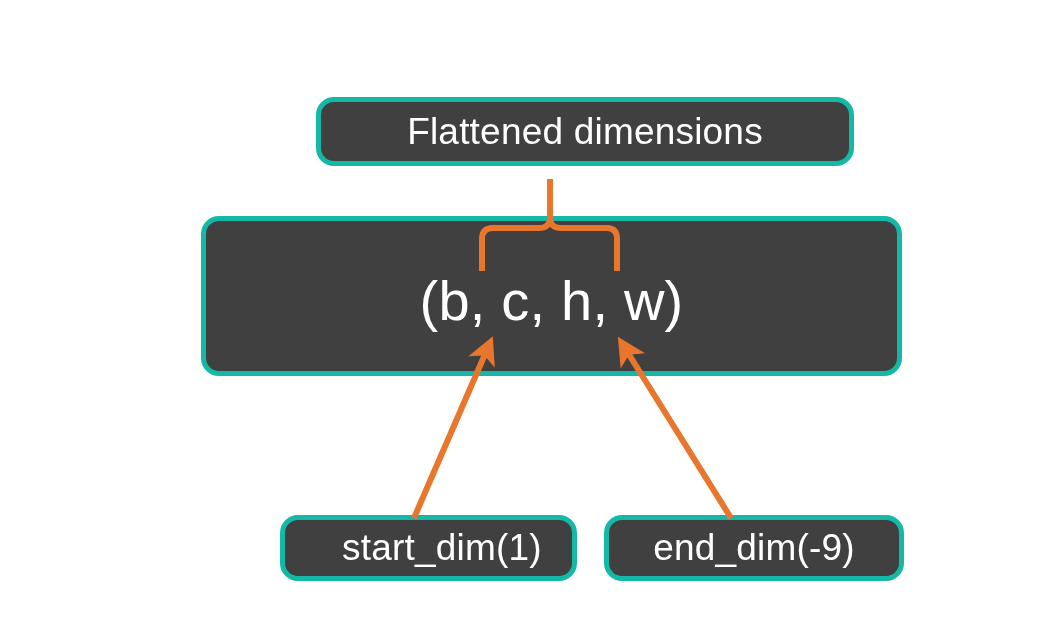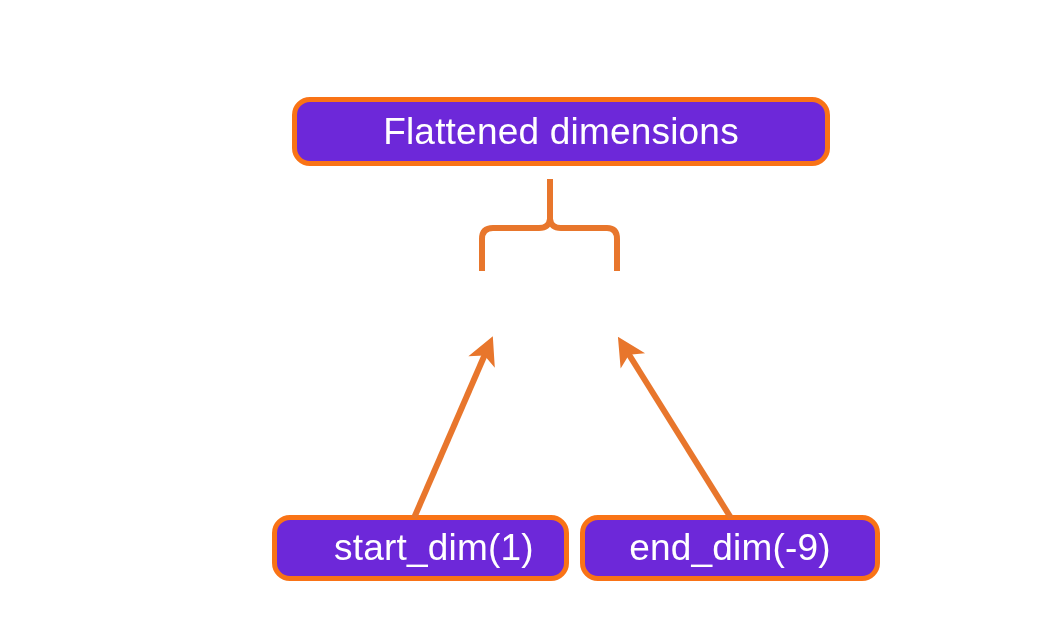--- a/index.html
+++ b/index.html
@@ -18,49 +18,50 @@
   #canvas {
     position: absolute;
     left: 0;
     top: 0;
     width: 1038px;
     height: 632px;
   }
   .node {
     position: absolute;
     box-sizing: border-box;
-    background: #6d28d9;
-    border: 5px solid #f97316;
+    background: #404040;
+    border: 5px solid #14b8a6;
     border-radius: 18px;
     display: flex;
     align-items: center;
     justify-content: center;
     color: #ffffff;
     font-weight: 400;
     letter-spacing: 0.2px;
     z-index: 2;
     text-align: center;
     white-space: nowrap;
+    margin-left: 24px;
   }
   #node-flattened {
     left: 292px;
     top: 97px;
     width: 538px;
     height: 69px;
     font-size: 37px;
   }
   #node-shape {
     left: 177px;
     top: 216px;
     width: 701px;
     height: 160px;
     font-size: 56px;
   }
   #node-start-dim {
-    left: 272px;
+    left: 256px;
     top: 515px;
     width: 297px;
     height: 66px;
     font-size: 37px;
     padding-left: 27px;
   }
   #node-end-dim {
     left: 580px;
     top: 515px;
     width: 300px;
@@ -111,20 +112,23 @@
 
     <g>
       <line x1="731" y1="518" x2="623" y2="345" stroke="#e8762c" stroke-width="6" stroke-linecap="butt" marker-end="url(#arrowhead-right)"></line>
     </g>
   </svg>
 
   <div class="node" id="node-flattened">
     <span>Flattened dimensions</span>
   </div>
 
+  <div class="node" id="node-shape">
+    <span id="shape-label">(b, c, h, w)</span>
+  </div>
 
   <div class="node" id="node-start-dim">
     <span>start_dim(1)</span>
   </div>
 
   <div class="node" id="node-end-dim">
     <span>end_dim(-9)</span>
   </div>
 
   <svg class="brace-layer" viewBox="0 0 1038 632" width="1038" height="632" aria-hidden="true">

